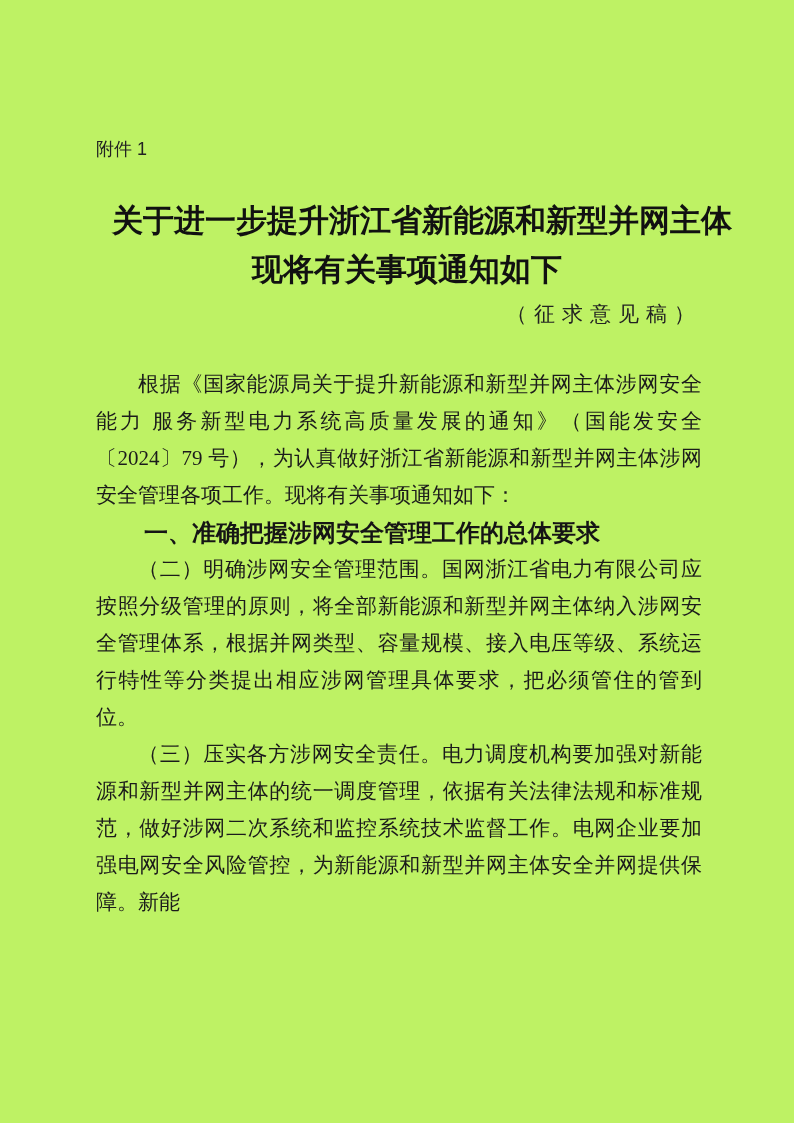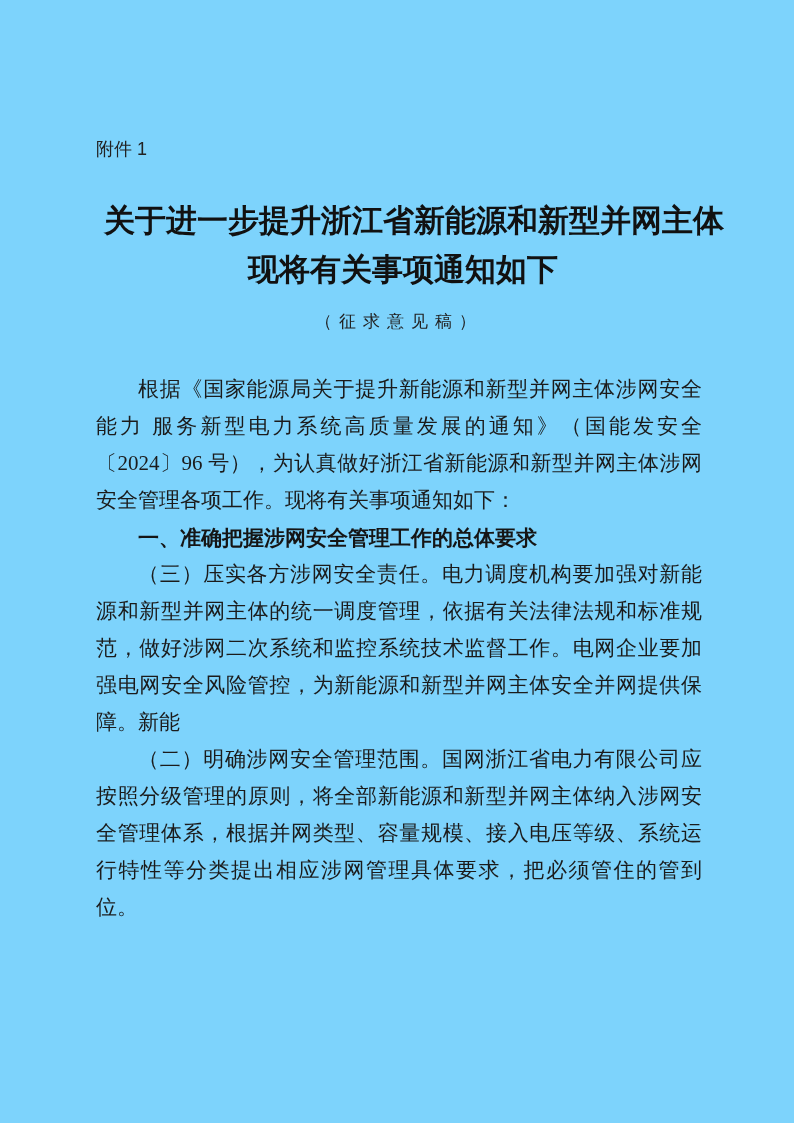--- a/index.html
+++ b/index.html
@@ -5,94 +5,94 @@
   html, body {
     margin: 0;
     padding: 0;
     background: #ffffff;
   }
   .page {
     position: relative;
     width: 794px;
     height: 1123px;
     margin: 0 auto;
-    background: #7dd3fc;
+    background: #bef264;
     box-sizing: border-box;
     padding: 138px 92px 0 96px;
     overflow: hidden;
     font-family: "Liberation Serif", "DejaVu Serif", serif;
     color: #1b1b1b;
   }
   .attachment-label {
     font-family: "Liberation Sans", "DejaVu Sans", sans-serif;
     font-size: 18px;
     line-height: 22px;
     color: #222222;
   }
   .doc-title {
-    margin: 36px 0 0 8px;
+    margin: 36px 0 0 16px;
     text-align: center;
     font-size: 31px;
     font-weight: bold;
     line-height: 49px;
     color: #111111;
   }
   .doc-title .title-line {
     display: block;
     white-space: nowrap;
   }
   .draft-note {
-    margin-top: 16px;
-    text-align: center;
-    font-size: 17px;
+    margin-top: 6px;
+    text-align: right;
+    font-size: 21px;
     letter-spacing: 7px;
     color: #222222;
   }
   .doc-body {
     margin-top: 38px;
     font-size: 21px;
     line-height: 37px;
     color: #1b1b1b;
   }
   .para {
     margin: 0;
     text-indent: 2em;
     text-align: justify;
   }
   .section-heading {
     margin: 0;
     text-indent: 2em;
     text-align: left;
     font-family: "Liberation Sans", "DejaVu Sans", sans-serif;
     font-weight: bold;
-    font-size: 21px;
+    font-size: 24px;
     line-height: 37px;
     color: #151515;
   }
 </style>
 </head>
 <body>
 
 <div class="page">
 
   <div class="attachment-label">附件 1</div>
 
   <h1 class="doc-title">
     <span class="title-line">关于进一步提升浙江省新能源和新型并网主体</span>
     <span class="title-line">现将有关事项通知如下</span>
   </h1>
 
   <div class="draft-note">（征求意见稿）</div>
 
   <div class="doc-body">
 
-    <p class="para">根据《国家能源局关于提升新能源和新型并网主体涉网安全能力 服务新型电力系统高质量发展的通知》（国能发安全〔2024〕96 号），为认真做好浙江省新能源和新型并网主体涉网安全管理各项工作。现将有关事项通知如下：</p>
+    <p class="para">根据《国家能源局关于提升新能源和新型并网主体涉网安全能力 服务新型电力系统高质量发展的通知》（国能发安全〔2024〕79 号），为认真做好浙江省新能源和新型并网主体涉网安全管理各项工作。现将有关事项通知如下：</p>
 
     <p class="section-heading">一、准确把握涉网安全管理工作的总体要求</p>
 
 
+    <p class="para">（二）明确涉网安全管理范围。国网浙江省电力有限公司应按照分级管理的原则，将全部新能源和新型并网主体纳入涉网安全管理体系，根据并网类型、容量规模、接入电压等级、系统运行特性等分类提出相应涉网管理具体要求，把必须管住的管到位。</p>
+
     <p class="para">（三）压实各方涉网安全责任。电力调度机构要加强对新能源和新型并网主体的统一调度管理，依据有关法律法规和标准规范，做好涉网二次系统和监控系统技术监督工作。电网企业要加强电网安全风险管控，为新能源和新型并网主体安全并网提供保障。新能</p>
-
-    <p class="para">（二）明确涉网安全管理范围。国网浙江省电力有限公司应按照分级管理的原则，将全部新能源和新型并网主体纳入涉网安全管理体系，根据并网类型、容量规模、接入电压等级、系统运行特性等分类提出相应涉网管理具体要求，把必须管住的管到位。</p>
 
   </div>
 
 </div>
 
 </body></html>

